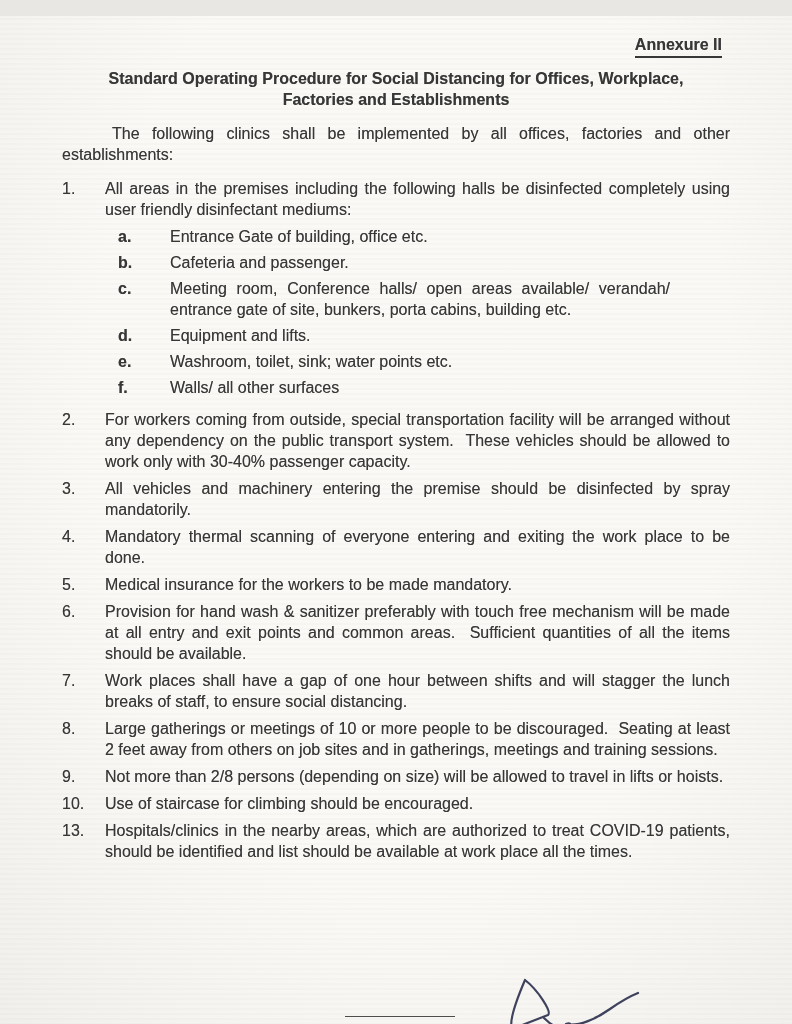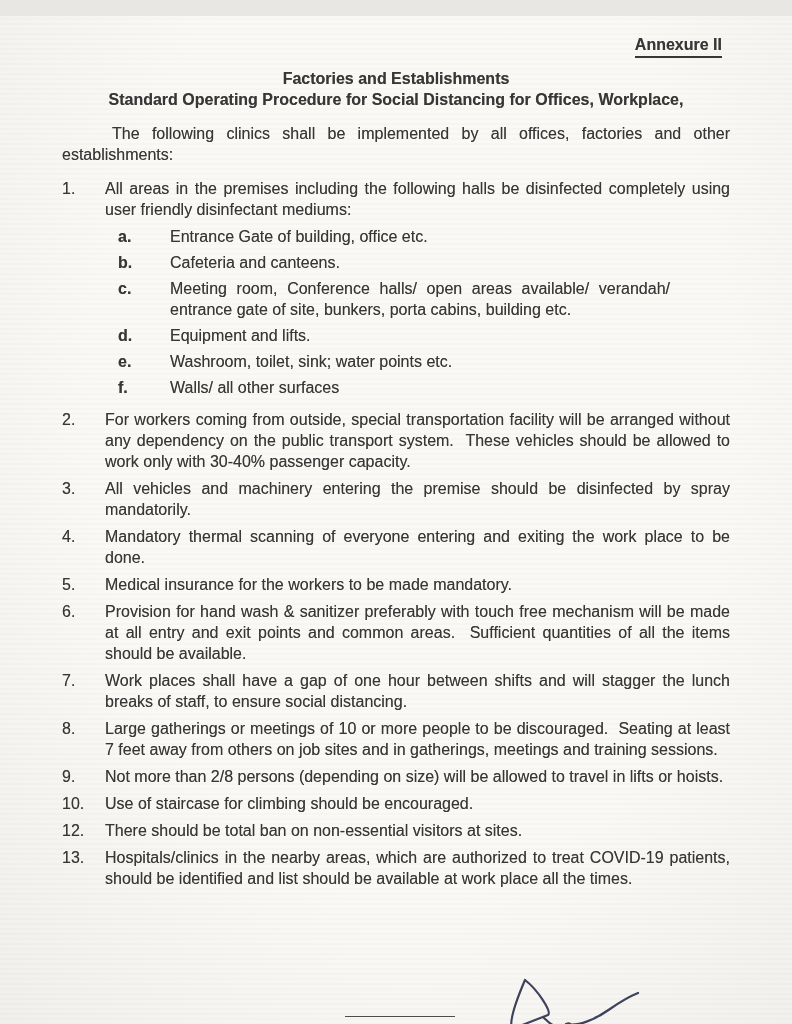--- a/index.html
+++ b/index.html
@@ -99,40 +99,40 @@
 </head>
 <body>
 
 <div class="page">
 
   <div class="annexure">
     <span class="u">Annexure II</span>
   </div>
 
   <div class="title">
+    <div class="t-line">Standard Operating Procedure for Social Distancing for Offices, Workplace,</div>
     <div class="t-line">Factories and Establishments</div>
-    <div class="t-line">Standard Operating Procedure for Social Distancing for Offices, Workplace,</div>
   </div>
 
   <p class="intro">The following clinics shall be implemented by all offices, factories and other establishments:</p>
 
   <div class="sop-list">
   <div class="item">
     <div class="item-number">1.</div>
     <div class="item-body">
       <div class="item-text">All areas in the premises including the following halls be disinfected completely using user friendly disinfectant mediums:</div>
       <div class="sub-list">
   <div class="sub-item">
     <div class="sub-letter">a.</div>
     <div class="sub-body">Entrance Gate of building, office etc.</div>
   </div>
 
   <div class="sub-item">
     <div class="sub-letter">b.</div>
-    <div class="sub-body">Cafeteria and canteens.</div>
+    <div class="sub-body">Cafeteria and passenger.</div>
   </div>
 
   <div class="sub-item">
     <div class="sub-letter">c.</div>
     <div class="sub-body">Meeting room, Conference halls/ open areas available/ verandah/ entrance gate of site, bunkers, porta cabins, building etc.</div>
   </div>
 
   <div class="sub-item">
     <div class="sub-letter">d.</div>
     <div class="sub-body">Equipment and lifts.</div>
@@ -195,21 +195,21 @@
     <div class="item-number">7.</div>
     <div class="item-body">
       <div class="item-text">Work places shall have a gap of one hour between shifts and will stagger the lunch breaks of staff, to ensure social distancing.</div>
 
     </div>
   </div>
 
   <div class="item">
     <div class="item-number">8.</div>
     <div class="item-body">
-      <div class="item-text">Large gatherings or meetings of 10 or more people to be discouraged.  Seating at least 7 feet away from others on job sites and in gatherings, meetings and training sessions.</div>
+      <div class="item-text">Large gatherings or meetings of 10 or more people to be discouraged.  Seating at least 2 feet away from others on job sites and in gatherings, meetings and training sessions.</div>
 
     </div>
   </div>
 
   <div class="item">
     <div class="item-number">9.</div>
     <div class="item-body">
       <div class="item-text">Not more than 2/8 persons (depending on size) will be allowed to travel in lifts or hoists.</div>
 
     </div>
@@ -217,27 +217,20 @@
 
   <div class="item">
     <div class="item-number">10.</div>
     <div class="item-body">
       <div class="item-text">Use of staircase for climbing should be encouraged.</div>
 
     </div>
   </div>
 
 
-  <div class="item">
-    <div class="item-number">12.</div>
-    <div class="item-body">
-      <div class="item-text">There should be total ban on non-essential visitors at sites.</div>
-
-    </div>
-  </div>
 
   <div class="item">
     <div class="item-number">13.</div>
     <div class="item-body">
       <div class="item-text">Hospitals/clinics in the nearby areas, which are authorized to treat COVID-19 patients, should be identified and list should be available at work place all the times.</div>
 
     </div>
   </div>
 </div>
 

